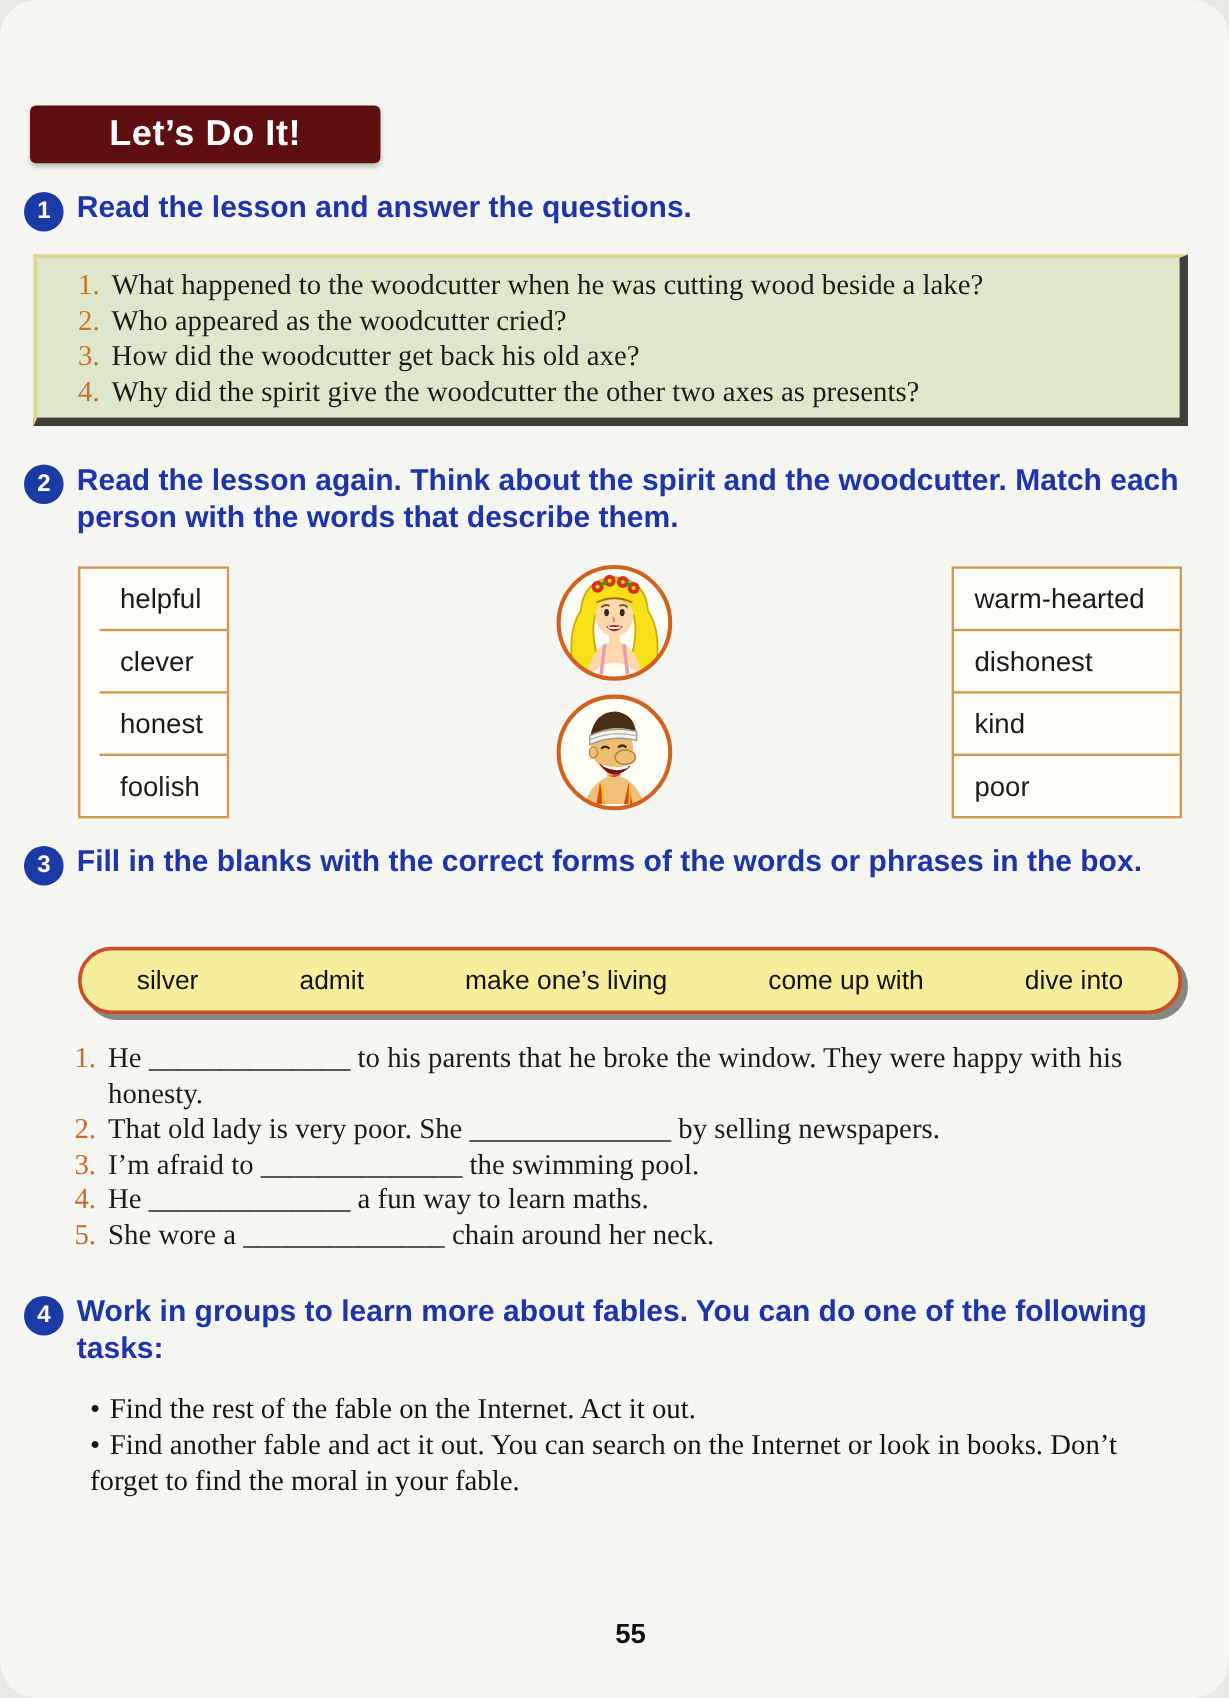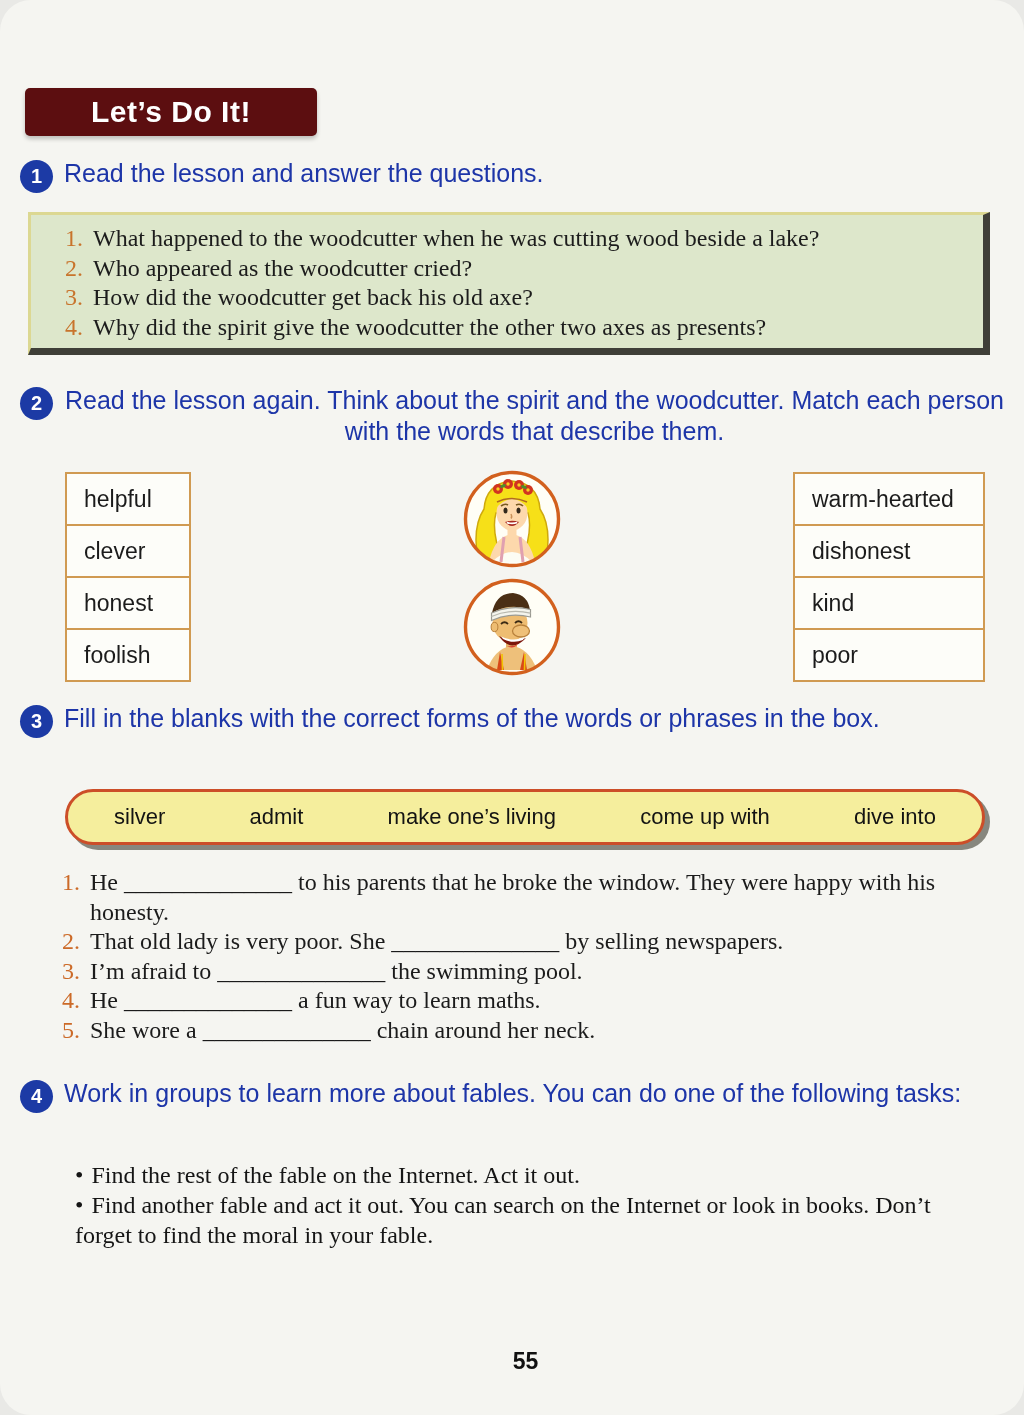--- a/index.html
+++ b/index.html
@@ -18,43 +18,43 @@
     box-shadow:0 3px 4px rgba(0,0,0,.22);
   }
   
   .ex-head{position:absolute;left:20px;width:985px;display:flex;gap:11px;align-items:flex-start;}
   .badge{
     flex:0 0 33px;height:33px;border-radius:50%;background:#1c3aa5;color:#fff;
     font-family:"Liberation Sans",sans-serif;font-weight:bold;font-size:20px;
     display:flex;align-items:center;justify-content:center;margin-top:2px;
   }
   .ex-title{
-    margin:0;font-family:"Liberation Sans",sans-serif;font-weight:normal;
-    color:#1d35a8;font-size:25px;line-height:31px;text-align:center;
+    margin:0;font-family:"Liberation Sans",sans-serif;font-weight:bold;
+    color:#1d35a8;font-size:25px;line-height:31px;
   }
   
   .green-box{
     position:absolute;left:28px;top:212px;width:962px;height:143px;box-sizing:border-box;
     background:#dde7cb;
     border-top:3px solid #dcd892;border-left:3px solid #dcd892;
     border-right:7px solid #3f3f38;border-bottom:7px solid #3f3f38;
     padding:9px 10px 0 34px;
   }
   .q-row{display:flex;font-size:24px;line-height:29.5px;color:#1c1c1c;}
   .q-num{flex:0 0 28px;color:#c8742c;}
   
   .word-col{
     position:absolute;top:472px;background:#fdfdf9;border:2px solid #d09a52;box-sizing:border-box;
   }
   .word-col .cell{
     height:50px;display:flex;align-items:center;padding-left:17px;
     font-family:"Liberation Sans",sans-serif;font-size:23px;color:#1b1b1b;
   }
   .word-col .cell + .cell{border-top:2px solid #d09a52;}
-  #left-col{left:65px;width:126px;}
+  #left-col{left:65px;width:126px;padding-left:16px;}
   #right-col{left:793px;width:192px;}
   .avatar{position:absolute;left:461px;width:102px;height:102px;}
   
   .word-box{
     position:absolute;left:65px;top:789px;width:920px;height:56px;box-sizing:border-box;
     background:#f5ee9d;border:3px solid #cc4e28;border-radius:28px;
     box-shadow:5px 5px 0 #87877e;
     display:flex;align-items:center;justify-content:space-between;padding:16px 46px;
     font-family:"Liberation Sans",sans-serif;font-size:22px;color:#131313;
   }

